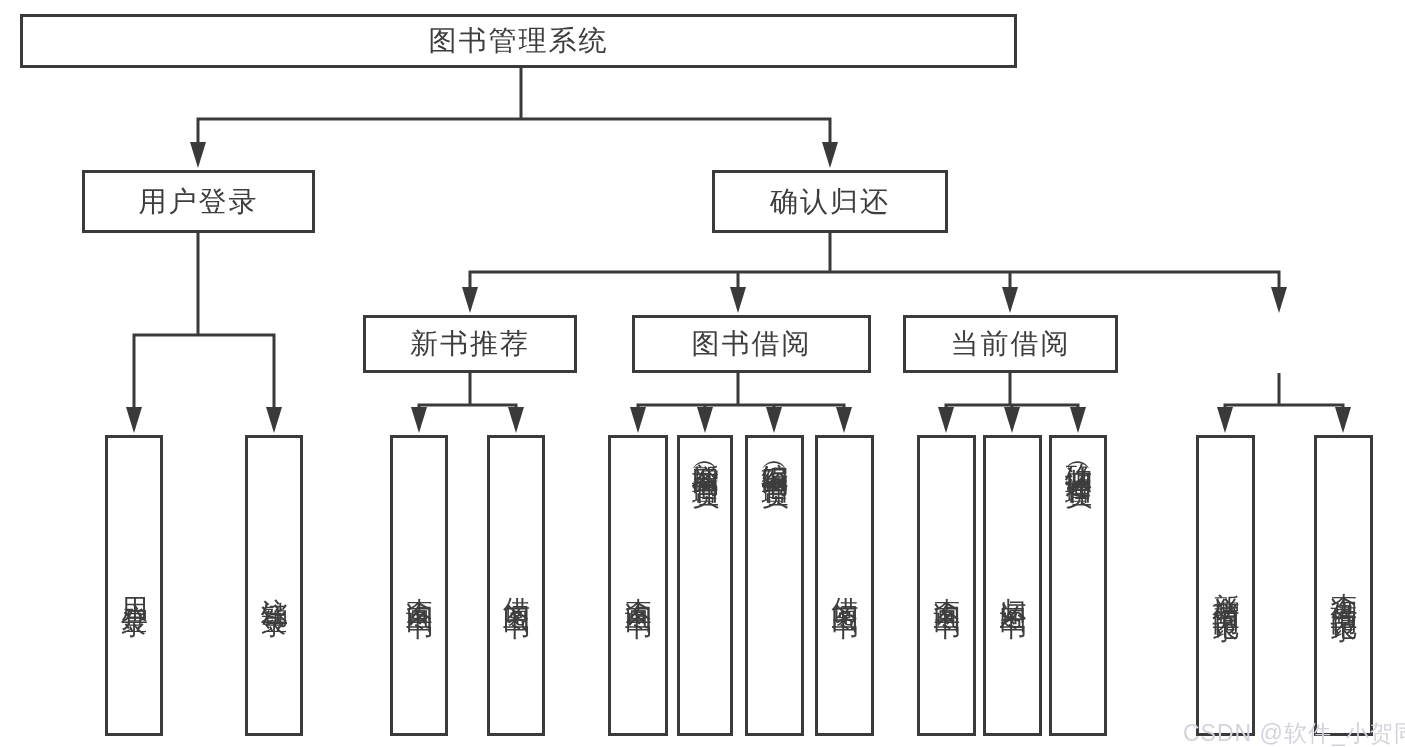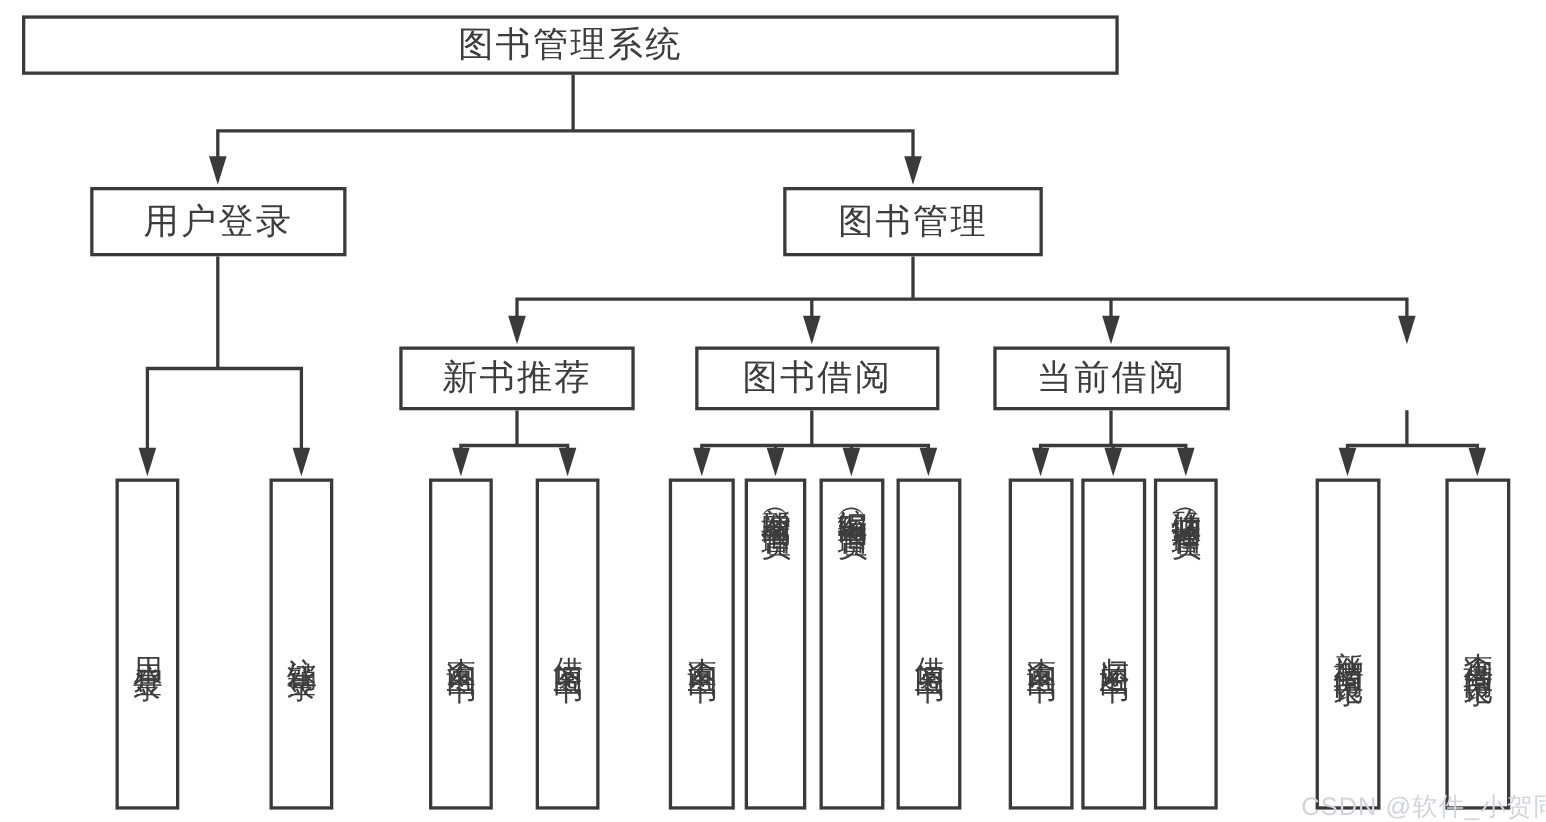--- a/index.html
+++ b/index.html
@@ -32,21 +32,21 @@
   }
   .box {
     position: absolute;
     box-sizing: border-box;
     background: #ffffff;
     border: 3px solid #3a3a3a;
     color: #3d3d3d;
     display: flex;
     align-items: center;
     justify-content: center;
-    font-size: 32px;
+    font-size: 28px;
     letter-spacing: 2px;
     z-index: 2;
   }
   .leaf {
     top: 435px;
     height: 301px;
     font-size: 27px;
   }
   .leaf .vtext {
     writing-mode: vertical-rl;
@@ -129,27 +129,27 @@
   </svg>
 
   <div class="box" style="left:20px; top:14px; width:997px; height:54px;">
     <span>图书管理系统</span>
   </div>
 
   <div class="box" style="left:82px; top:170px; width:233px; height:63px;">
     <span>用户登录</span>
   </div>
   <div class="box" style="left:712px; top:170px; width:236px; height:63px;">
-    <span>图书管理</span>
+    <span>确认归还</span>
   </div>
 
   <div class="box" style="left:363px; top:315px; width:214px; height:58px;text-align:right;">
     <span>新书推荐</span>
   </div>
-  <div class="box" style="left:632px; top:315px; width:222px; height:58px;">
+  <div class="box" style="left:632px; top:315px; width:239px; height:58px;">
     <span>图书借阅</span>
   </div>
   <div class="box" style="left:903px; top:315px; width:215px; height:58px;">
     <span>当前借阅</span>
   </div>
 
   <div class="box leaf" style="left:105px; width:58px;">
     <span class="vtext">用户登录</span>
   </div>
   <div class="box leaf" style="left:245px; width:58px;">

